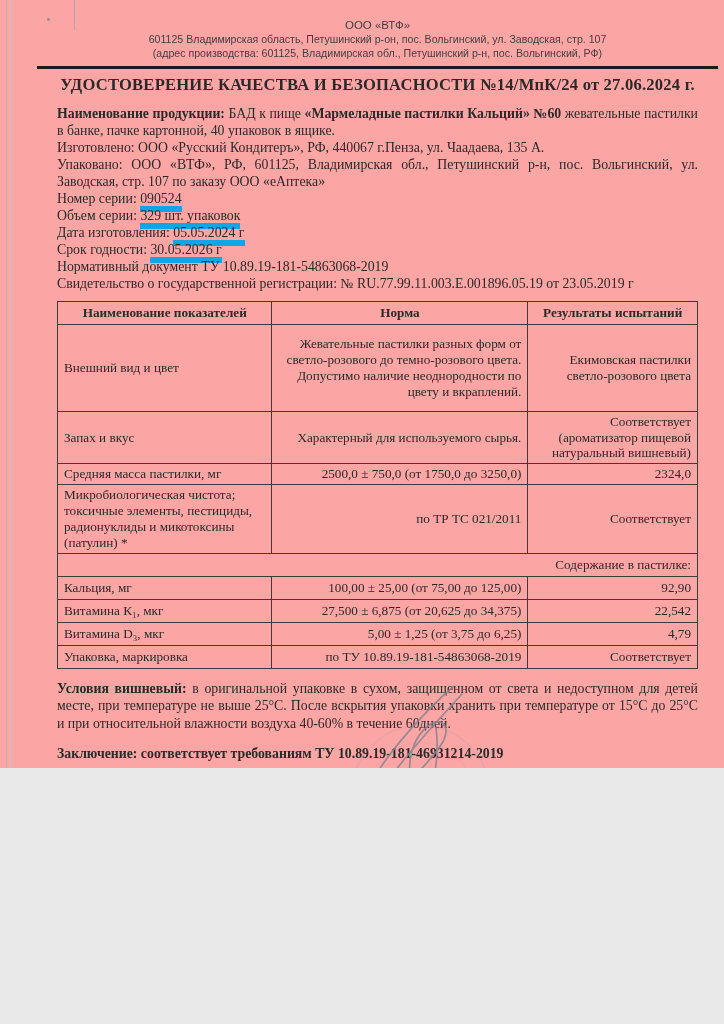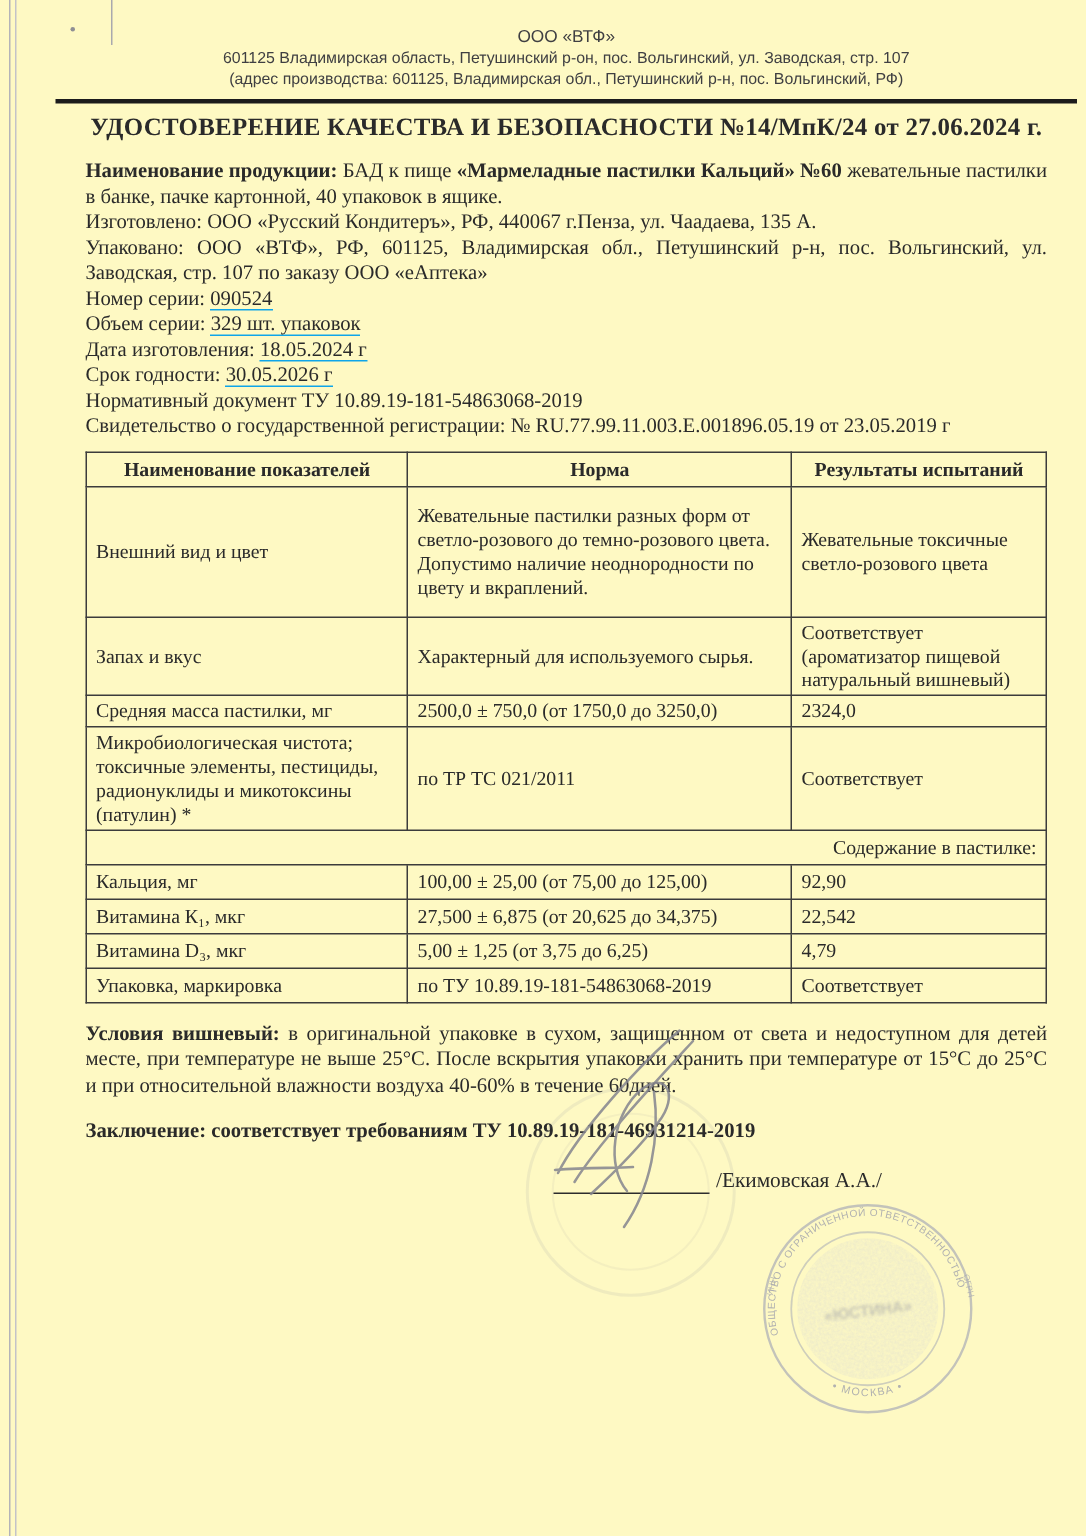--- a/index.html
+++ b/index.html
@@ -3,23 +3,23 @@
 <meta charset="utf-8">
 <style>
   :root{
     --ink:#2a2a2a;
     --stamp:#a6a8b4;
     --border:#3c3c3c;
   }
   html,body{margin:0;padding:0;background:#e9e9e9;}
   .page{
     position:relative;
-    width:724px;height:1024px;
+    width:724px;height:768px;
     margin:0 auto;
-    background:#fef9c3;
+    background:#fca5a5;
     overflow:hidden;
     font-family:"Liberation Serif","DejaVu Serif",serif;
     color:var(--ink,#2a2a2a);
   }
   
   .scan-line{position:absolute;top:0;bottom:0;width:1px;background:#b3b3b8;}
   .scan-line.l1{left:6px;}
   .scan-line.l2{left:10px;background:#c3c3c8;}
   .scan-tick{position:absolute;left:74px;top:0;width:1px;height:30px;background:#a9a9ae;}
   .scan-dot{position:absolute;left:47px;top:18px;width:3px;height:3px;background:#8f8f94;border-radius:50%;}
@@ -33,34 +33,34 @@
   .title-rule{border-top:3px solid #1c1c1c;margin:6px -20px 0 -20px;height:0;}
   .doc-title{
     text-align:center;font-weight:700;font-size:16.6px;line-height:21px;
     margin-top:5px;letter-spacing:.2px;
   }
 
   
   .details{margin-top:10px;font-size:13.8px;line-height:17px;}
   .details p{margin:0;}
   .j{text-align:justify;}
-  .u{border-bottom:1px solid #0ea5e9;}
+  .u{border-bottom:6px solid #0ea5e9;}
   b{font-weight:700;}
 
   
   table.spec{
     border-collapse:collapse;table-layout:fixed;width:100%;
     margin-top:9px;font-size:13.2px;line-height:15.8px;
   }
   table.spec th,table.spec td{
     border:1.3px solid var(--border,#3c3c3c);
     padding:2px 6px;vertical-align:middle;overflow:hidden;margin-left:25px;
   }
   table.spec th{font-weight:700;text-align:center;padding:3px 6px;}
-  td.c{text-align:left;}
+  td.c{text-align:right;}
   tr.r1 td{height:82px;}
   tr.r2 td{height:44px;}
   tr.r4 td{height:64px;}
   tr.section td{font-weight:400;text-align:right;height:18px;}
   tr.cr td{height:18px;}
   .footnote{font-size:12.8px;line-height:16px;margin-top:3px;}
 
   
   .storage{margin-top:11px;font-size:13.8px;line-height:17.5px;text-align:justify;}
   .conclusion{margin-top:14px;font-size:13.8px;font-weight:700;}
@@ -96,42 +96,42 @@
 
     <div class="title-rule"></div>
     <div class="doc-title">УДОСТОВЕРЕНИЕ КАЧЕСТВА И БЕЗОПАСНОСТИ №14/МпК/24 от 27.06.2024 г.</div>
 
     <div class="details">
       <p class="j"><b>Наименование продукции:</b> <span>БАД к пище</span> <b>«Мармеладные пастилки Кальций» №60</b> <span>жевательные пастилки в банке, пачке картонной, 40 упаковок в ящике.</span></p>
       <p>Изготовлено: ООО «Русский Кондитеръ», РФ, 440067 г.Пенза, ул. Чаадаева, 135 А.</p>
       <p class="j">Упаковано: ООО «ВТФ», РФ, 601125, Владимирская обл., Петушинский р-н, пос. Вольгинский, ул. Заводская, стр. 107 по заказу ООО «еАптека»</p>
       <p><span>Номер серии:</span> <span class="u">090524</span></p>
       <p><span>Объем серии:</span>&nbsp;<span class="u">329 шт. упаковок</span></p>
-      <p><span>Дата изготовления:</span> <span class="u">18.05.2024 г</span></p>
+      <p><span>Дата изготовления:</span> <span class="u">05.05.2024 г</span></p>
       <p><span>Срок годности:</span> <span class="u">30.05.2026 г</span></p>
       <p>Нормативный документ ТУ 10.89.19-181-54863068-2019</p>
       <p>Свидетельство о государственной регистрации: № RU.77.99.11.003.Е.001896.05.19 от 23.05.2019 г</p>
     </div>
 
     <table class="spec">
       <colgroup>
           <col style="width:33.5%">
           <col style="width:40%">
           <col style="width:26.5%">
         </colgroup>
       <tbody>
           <tr>
         <th>Наименование показателей</th>
         <th>Норма</th>
         <th>Результаты испытаний</th>
       </tr>
       <tr class="r1">
         <td>Внешний вид и цвет</td>
         <td class="c">Жевательные пастилки разных форм от светло-розового до темно-розового цвета. Допустимо наличие неоднородности по цвету и вкраплений.</td>
-        <td class="c">Жевательные токсичные светло-розового цвета</td>
+        <td class="c">Екимовская пастилки светло-розового цвета</td>
       </tr>
       <tr class="r2">
         <td>Запах и вкус</td>
         <td class="c">Характерный для используемого сырья.</td>
         <td class="c">Соответствует (ароматизатор пищевой натуральный вишневый)</td>
       </tr>
       <tr>
         <td>Средняя масса пастилки, мг</td>
         <td class="c">2500,0 ± 750,0 (от 1750,0 до 3250,0)</td>
         <td class="c">2324,0</td>

